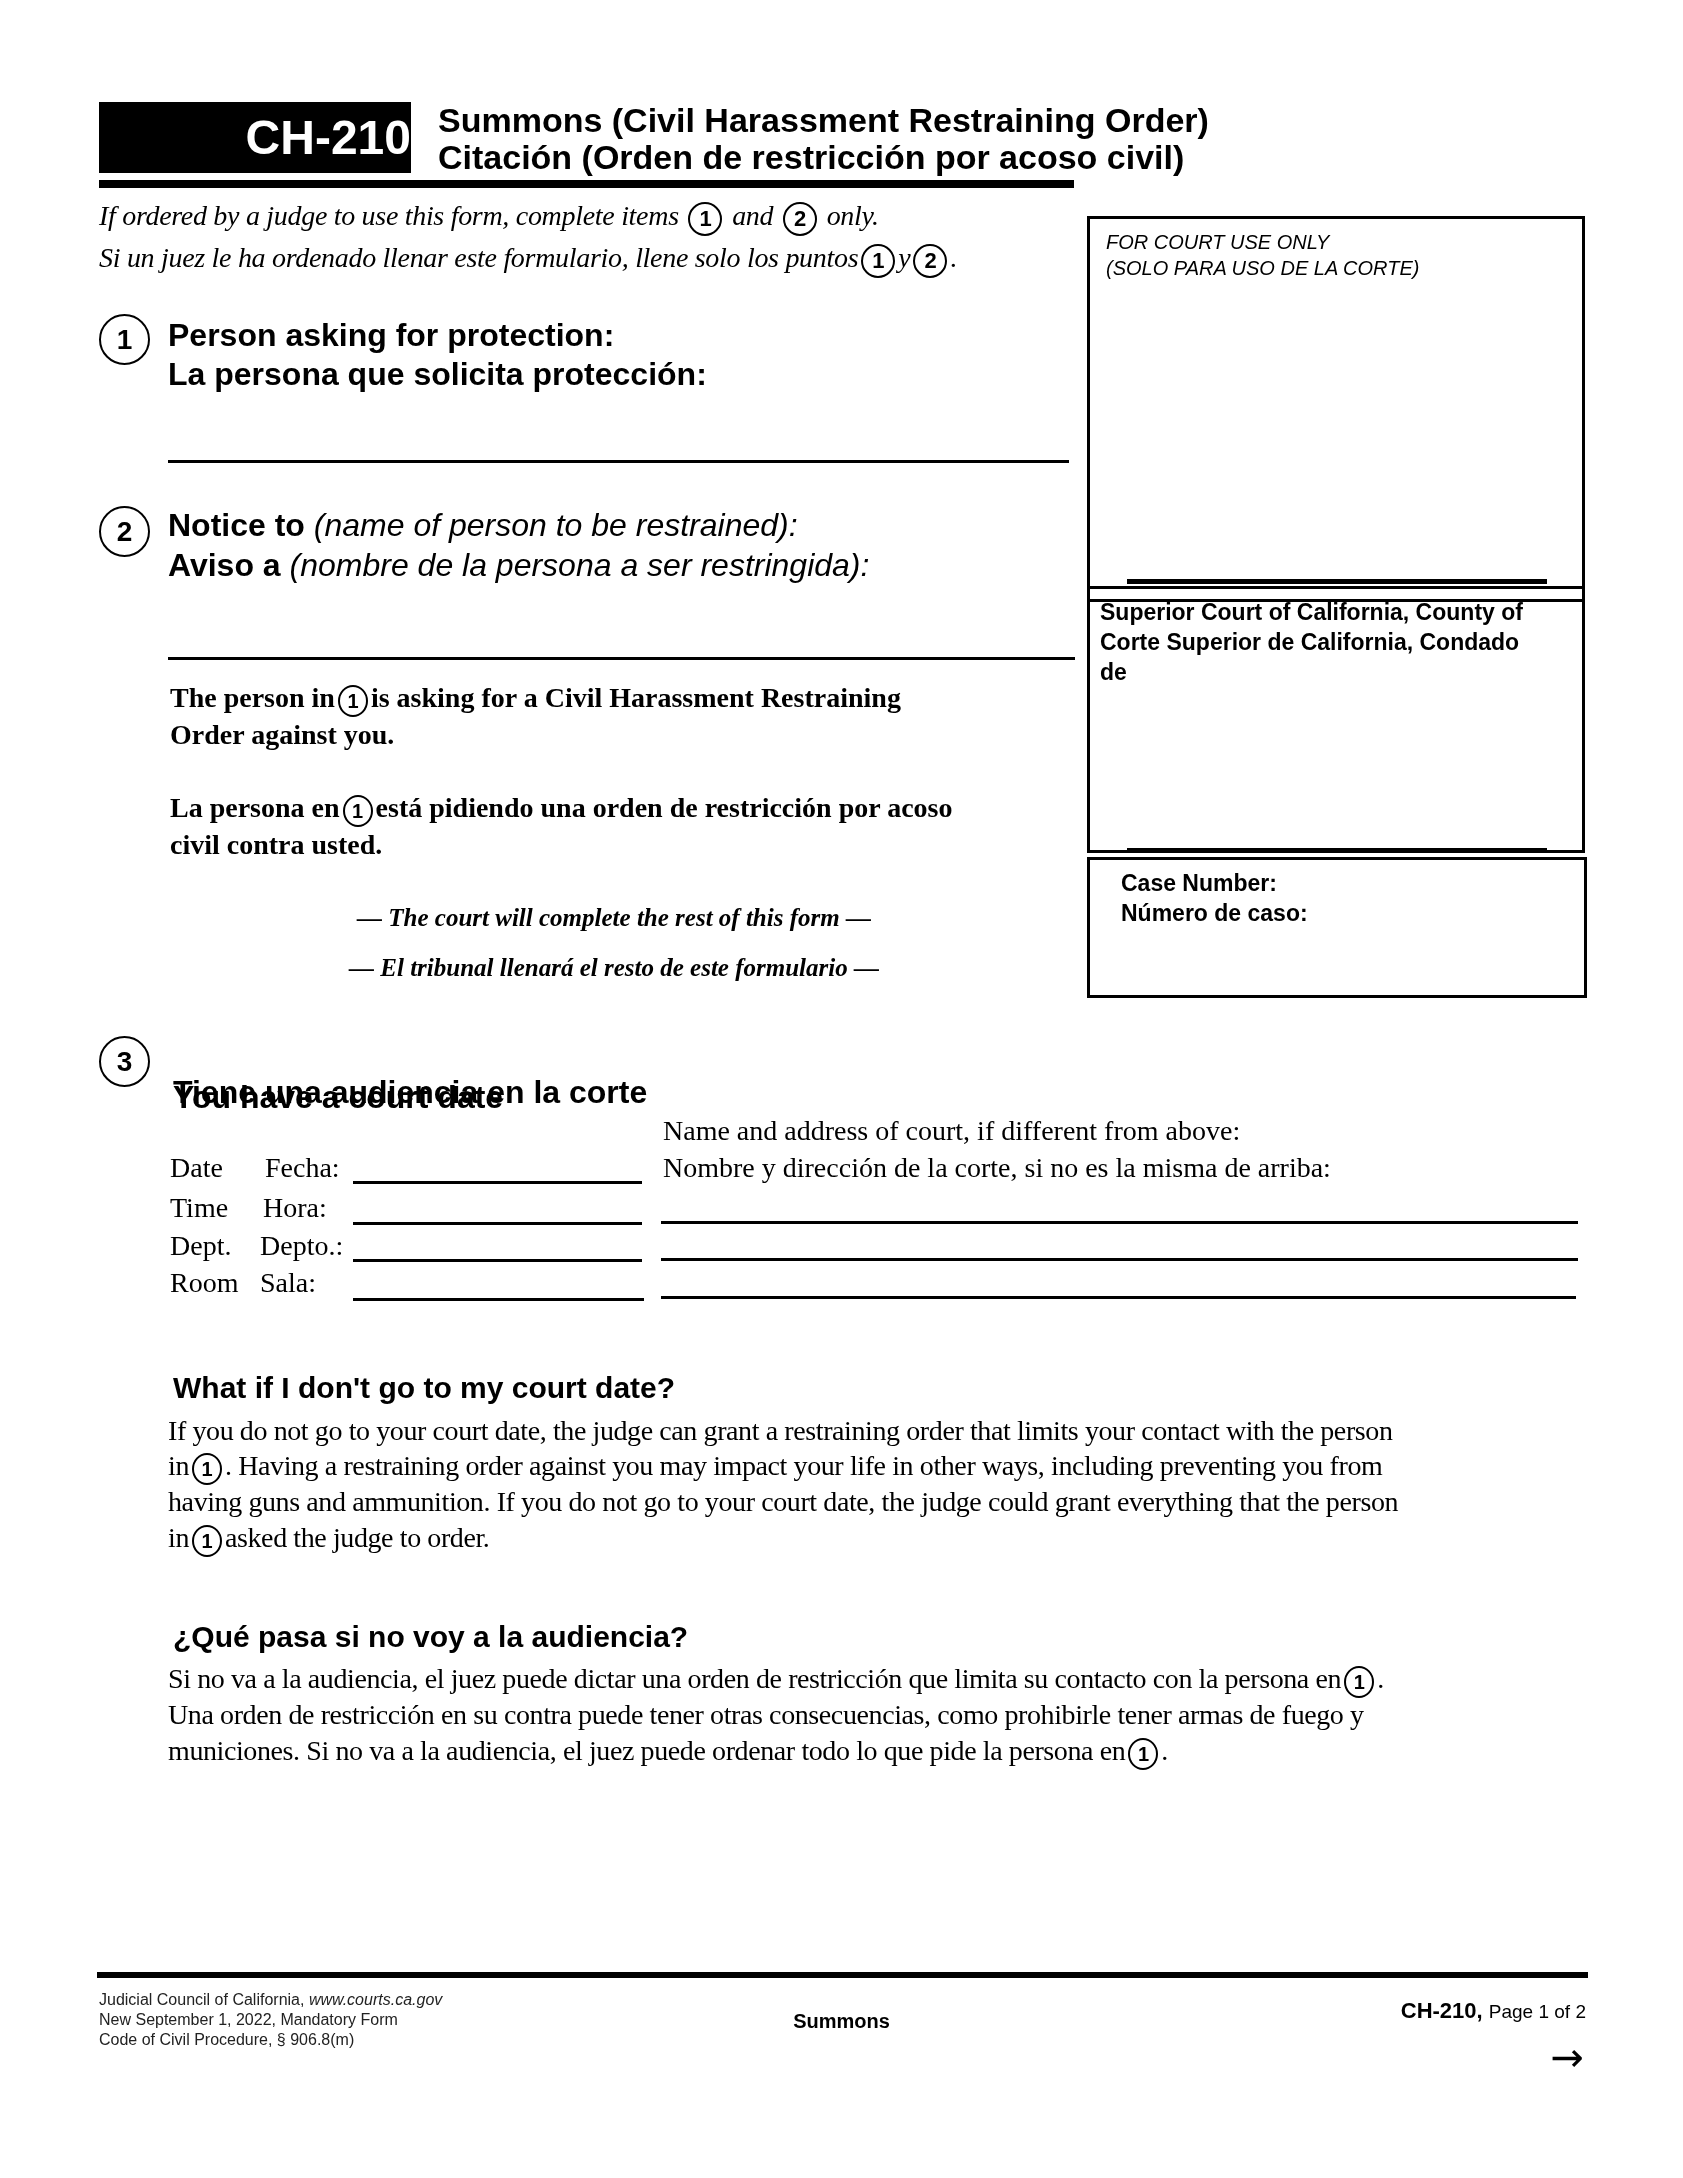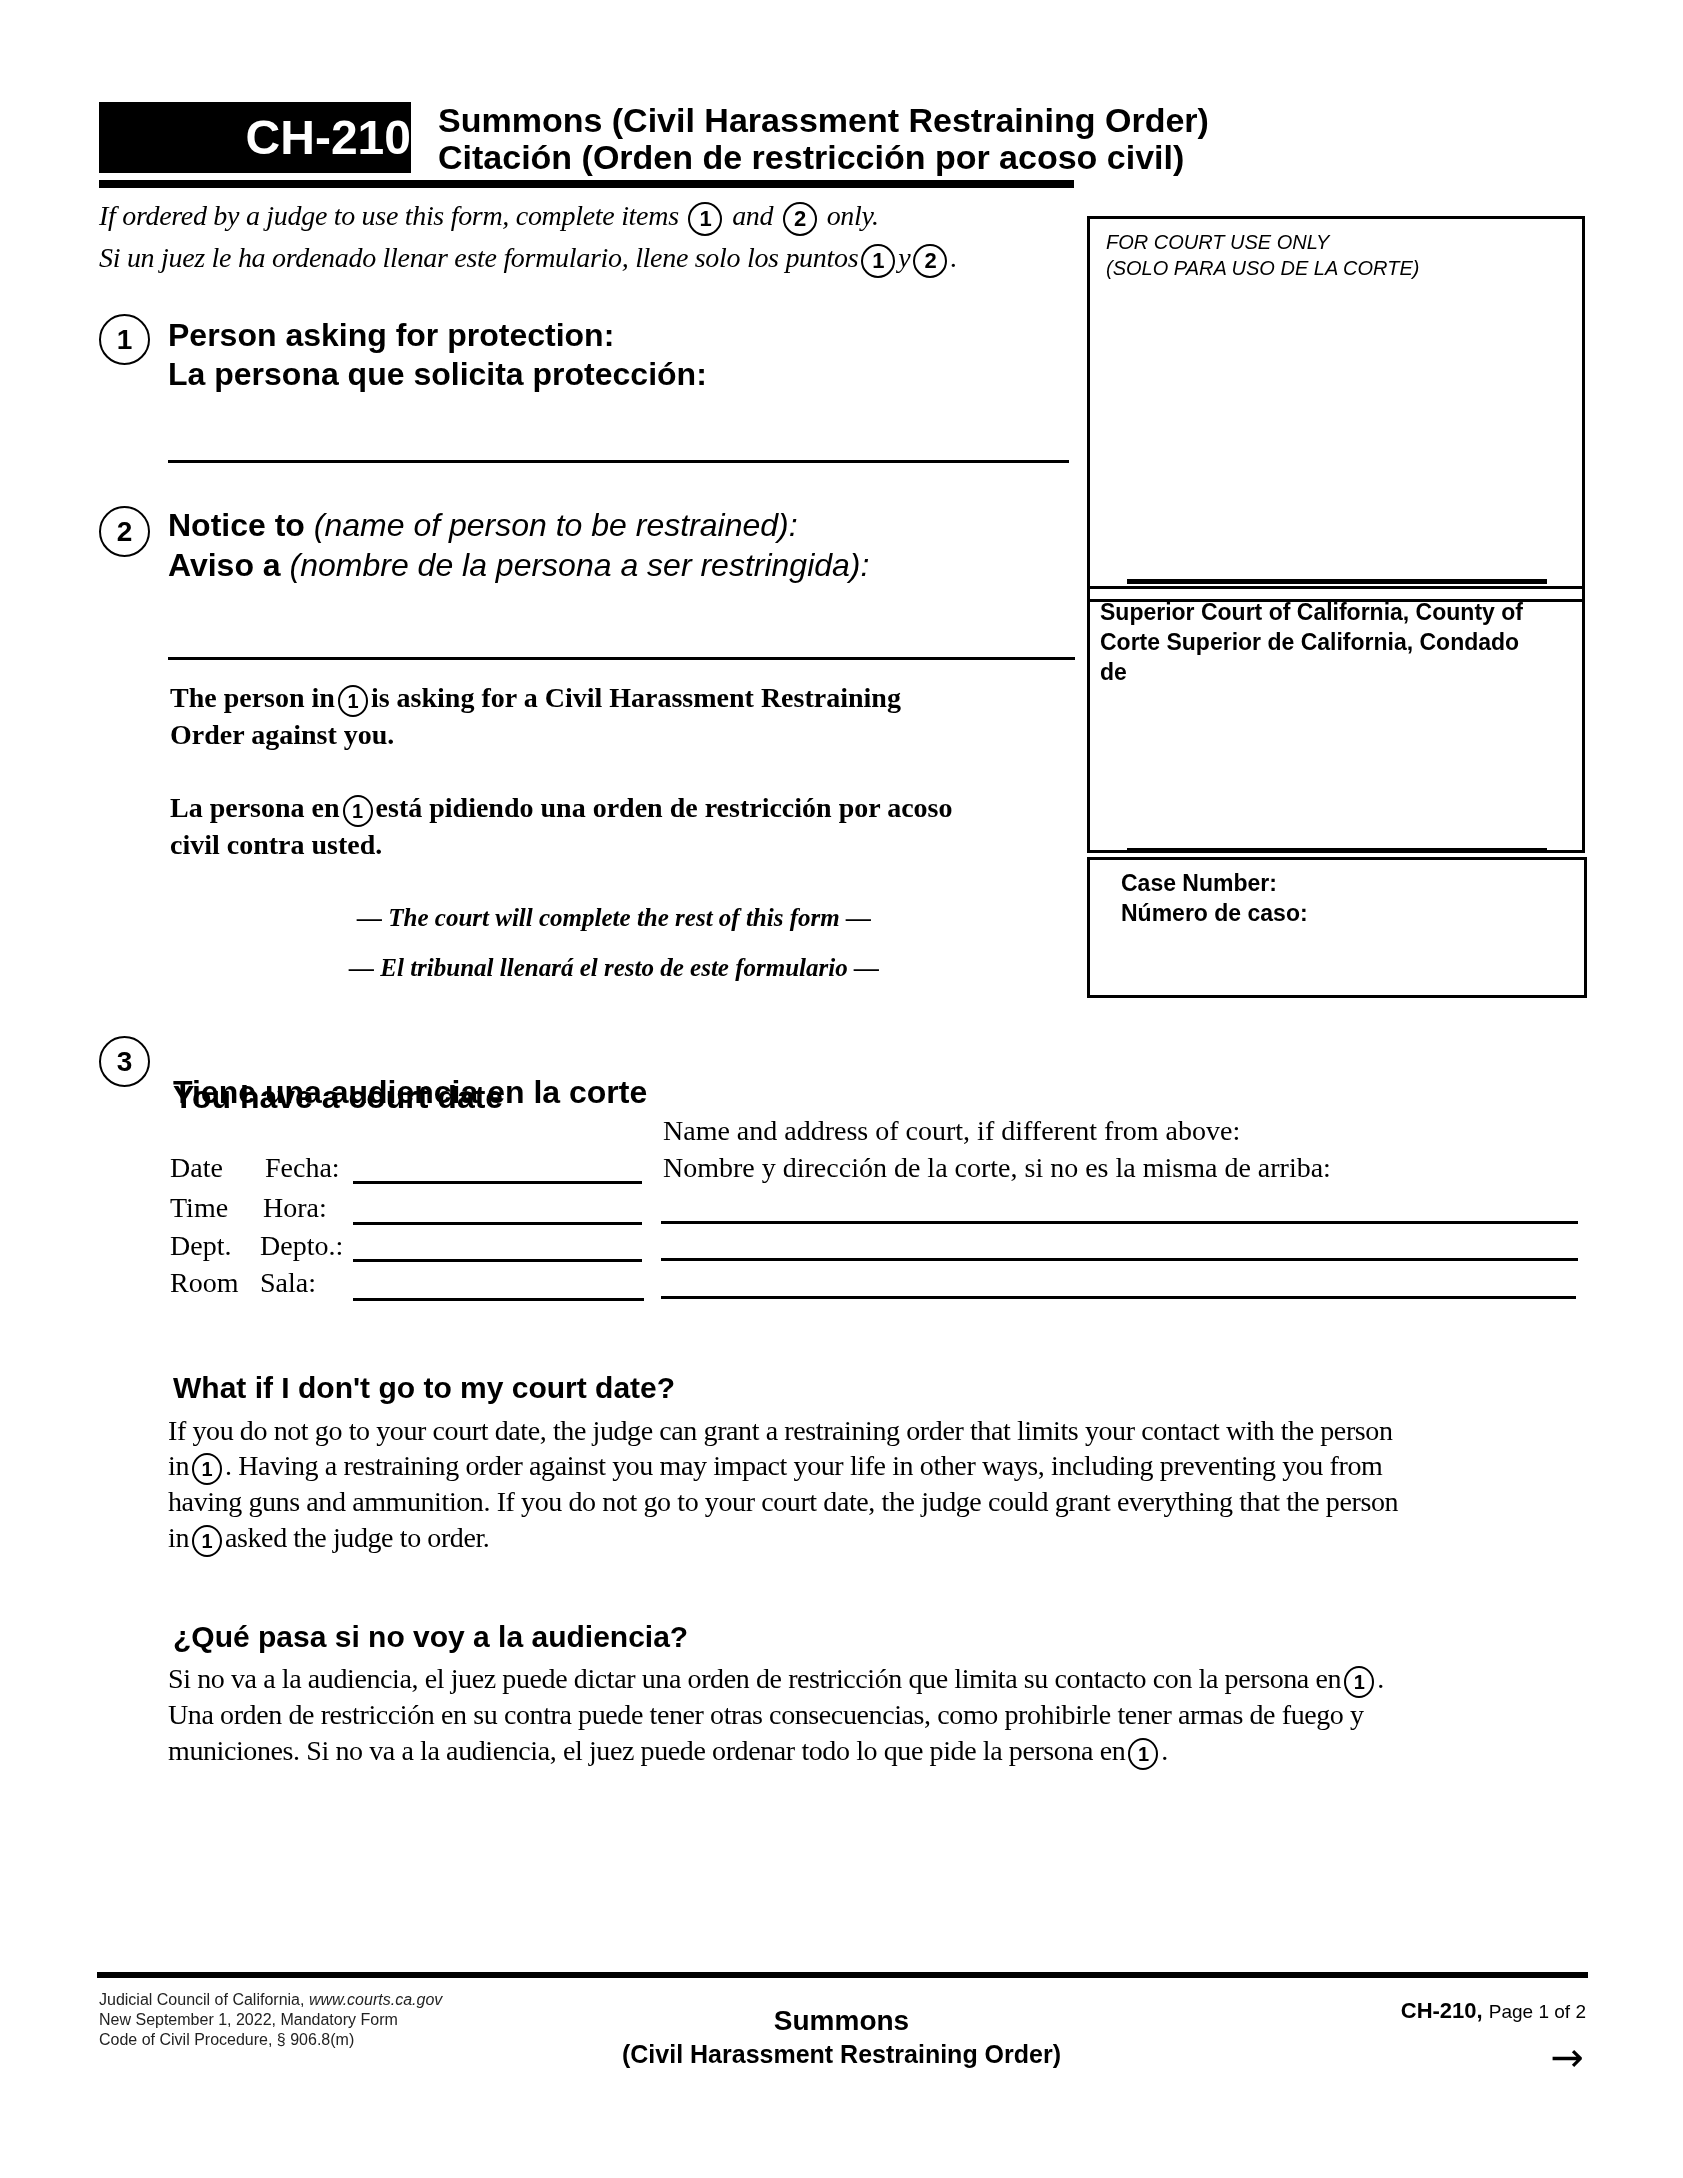--- a/index.html
+++ b/index.html
@@ -167,21 +167,20 @@
   <span>municiones. Si no va a la audiencia, el juez puede ordenar todo lo que pide la persona en</span><span class="circ sm">1</span><span>.</span>
 </div>
 
 <div class="abs footer-rule"></div>
 <div class="abs footer-left">
   <div><span>Judicial Council of California,</span> <i>www.courts.ca.gov</i></div>
   <div>New September 1, 2022, Mandatory Form</div>
   <div>Code of Civil Procedure, § 906.8(m)</div>
 </div>
 <div class="abs footer-center">
-  <div style="font-size:28px; line-height:34px;">Summons</div>
-  <div style="font-size:25px; line-height:32px;">(Civil Harassment Restraining Order)</div>
+  <div style="font-size:20px; line-height:34px;">Summons</div>
 </div>
 <div class="abs footer-right">
   <b>CH-210,</b>
   <span style="font-size:19px;">Page 1 of 2</span>
 </div>
 <div class="abs arrow">→</div>
 
 
 </body></html>

